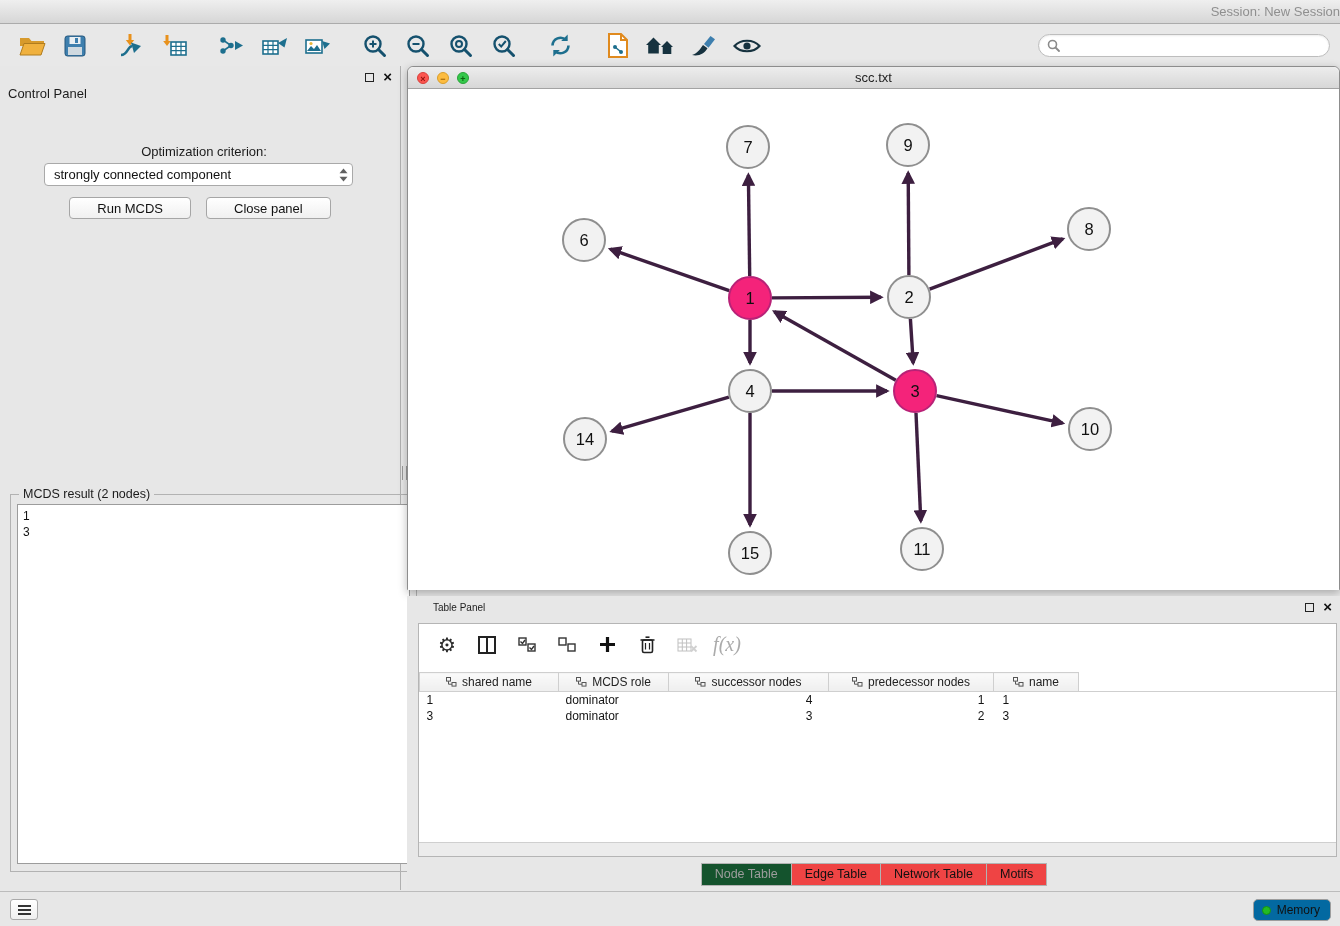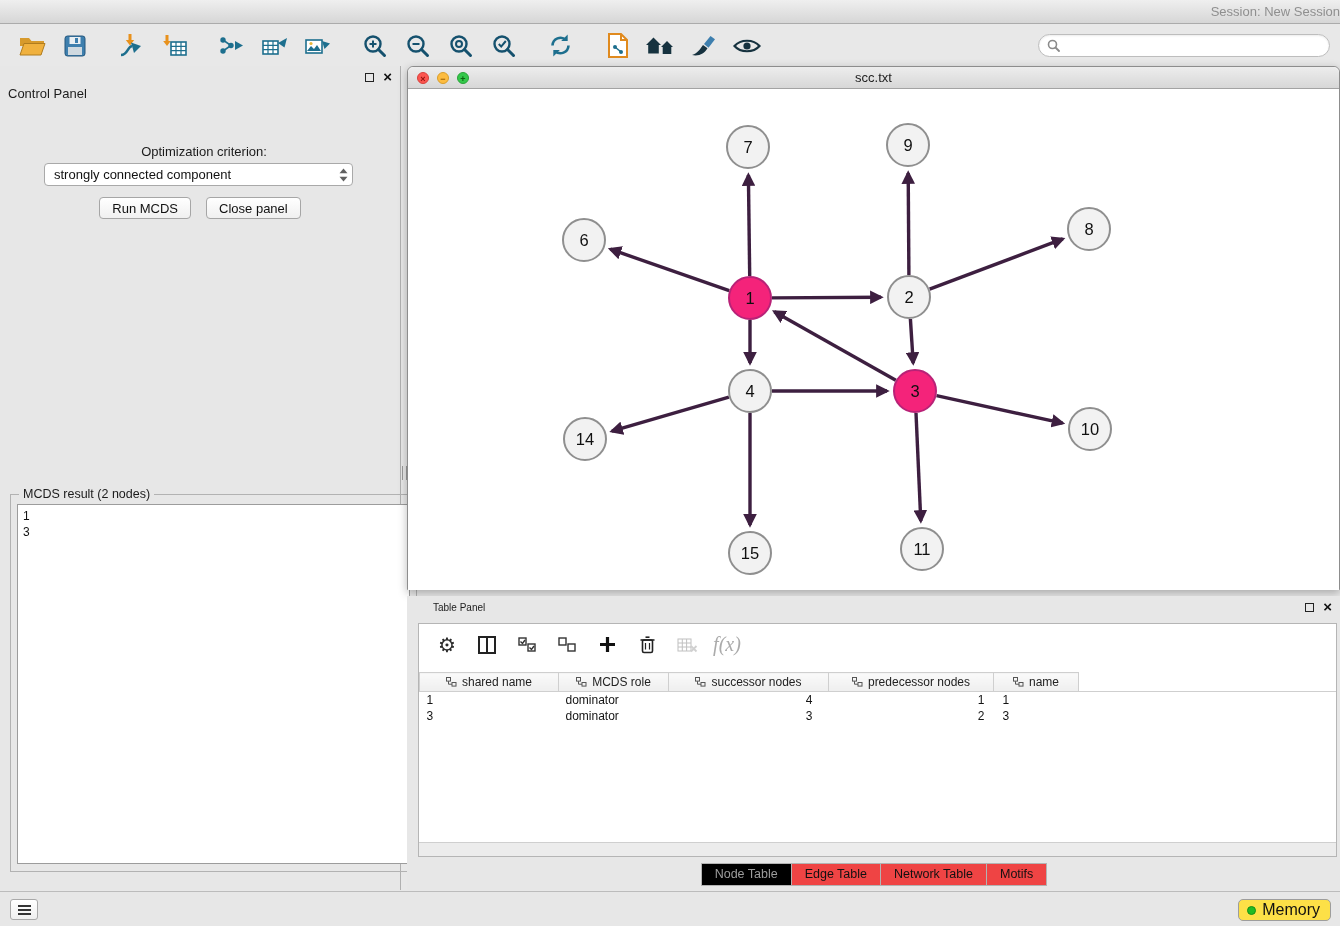--- a/index.html
+++ b/index.html
@@ -34,21 +34,21 @@
   .cp-tab { font-size:12.5px; padding:3px 14px 2px 14px; background:#fdfdfd;
     border:1px solid #b3b3b3; border-bottom:none; margin-right:-1px; color:#111;
     border-radius:3px 3px 0 0; }
   .cp-tab.active { background:#dedede; color:#9d9d9d; }
   .opt-label { position:absolute; left:4px; top:78px; width:100%; text-align:center; font-size:13px; color:#1b1b1b; }
   .dropdown { position:absolute; left:44px; top:97px; width:309px; height:23px; background:#fff;
     border:1px solid #a9a9a9; border-radius:4px; display:flex; align-items:center;
     font-size:13px; padding-left:9px; color:#111; }
   .dropdown .stepper { margin-left:auto; margin-right:4px; display:flex; flex-direction:column; align-items:center; }
   .cp-buttons { position:absolute; left:0; top:131px; width:100%; display:flex; justify-content:center; gap:15px; }
-  .push-btn { height:22px; padding:0 12px; font-size:13px; color:#111;
+  .push-btn { height:22px; padding:0 27px; font-size:13px; color:#111;
     background:linear-gradient(#ffffff,#f0f0f0); border:1px solid #a6a6a6; border-radius:4px; }
   .groupbox { position:absolute; left:10px; top:428px; width:407px; height:378px;
     border:1px solid #b2b2b2; }
   .group-title { position:absolute; left:8px; top:-8px; background:#e7e7e7; padding:0 4px;
     font-size:12.5px; color:#1b1b1b; }
   .result-list { position:absolute; left:6px; top:9px; right:6px; bottom:7px; background:#fff;
     border:1px solid #9c9c9c; font-size:12px; color:#111; padding:3px 5px; overflow:hidden; }
   .result-item { line-height:16px; }
   .v-splitter { position:absolute; left:401px; top:66px; width:6px; height:824px; }
   .v-splitter::after { content:""; position:absolute; left:1px; top:400px; width:3px; height:14px;
@@ -87,31 +87,31 @@
   .node-table td { height:16px; color:#141414; white-space:nowrap; overflow:hidden; }
   td.al  { text-align:left;  padding-left:7px; }
   td.al2 { text-align:left;  padding-left:9px; }
   td.ar  { text-align:right; padding-right:16px; }
   td.ar2 { text-align:right; padding-right:9px; }
   .tp-hscroll { position:absolute; left:0; bottom:0; width:100%; height:14px;
     background:#ececec; border-top:1px solid #cfcfcf; }
   .tp-tabs { position:absolute; left:0; bottom:4px; width:100%; display:flex; justify-content:center; }
   .tp-tab { font-size:12.5px; padding:3px 13px 4px 13px; background:#ef4444; color:#111;
     border:1px solid #b3b3b3; margin-right:-1px; }
-  .tp-tab.active { background:#000000; color:#9d9d9d; }
+  .tp-tab.active { background:#14532d; color:#9d9d9d; }
 
   
   .statusbar { position:absolute; left:0; top:891px; width:100%; height:35px;
     background:#e7e7e7; border-top:1px solid #bcbcbc; }
   .hamburger-btn { position:absolute; left:10px; top:7px; width:28px; height:21px;
     background:linear-gradient(#fff,#efefef); border:1px solid #a9a9a9; border-radius:3px;
     display:flex; align-items:center; justify-content:center; }
   .memory-btn { position:absolute; right:9px; top:7px; height:22px; padding:0 10px 0 8px;
-    background:#fde047; border:1px solid #9d9d9d; border-radius:5px;
-    display:flex; align-items:center; gap:6px; font-size:16px; color:#111; }
+    background:#0369a1; border:1px solid #9d9d9d; border-radius:5px;
+    display:flex; align-items:center; gap:6px; font-size:12px; color:#111; }
   .memdot { width:9px; height:9px; border-radius:50%; background:#23bb23; border:1px solid #169016; }
 </style>
 </head>
 <body>
 
 <div id="app">
 
   <div class="titlebar">
     <span>Session: New Session</span>
   </div>

